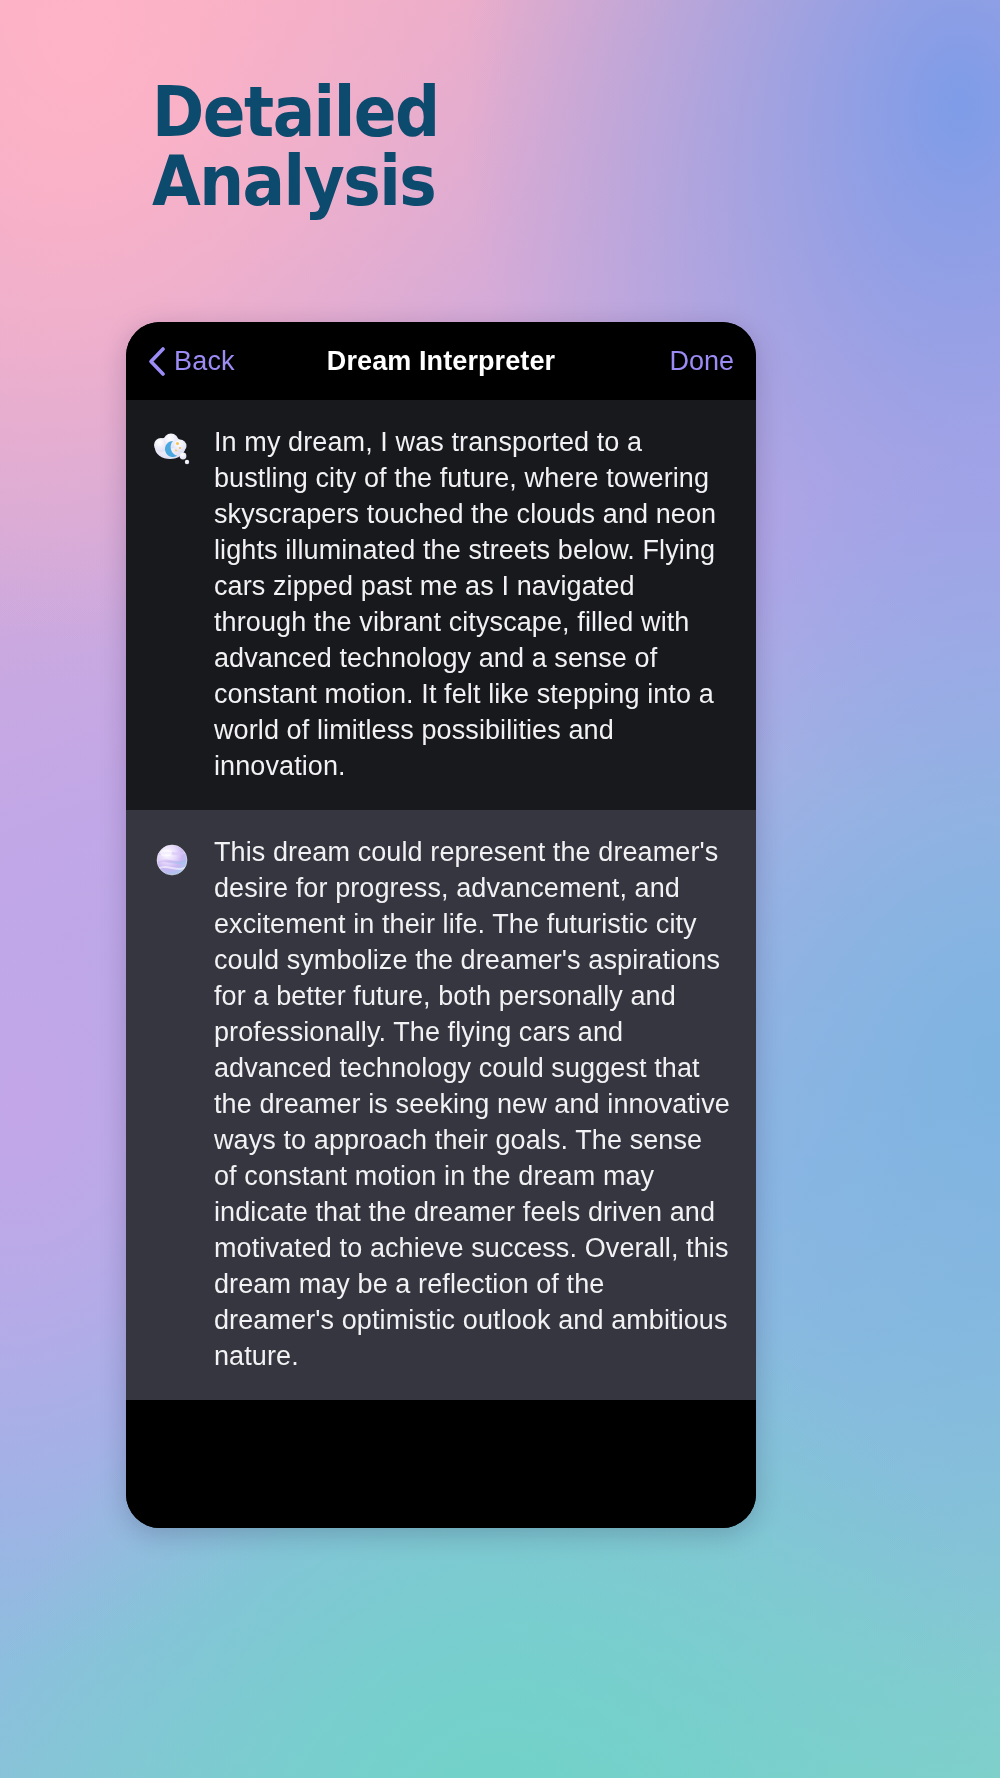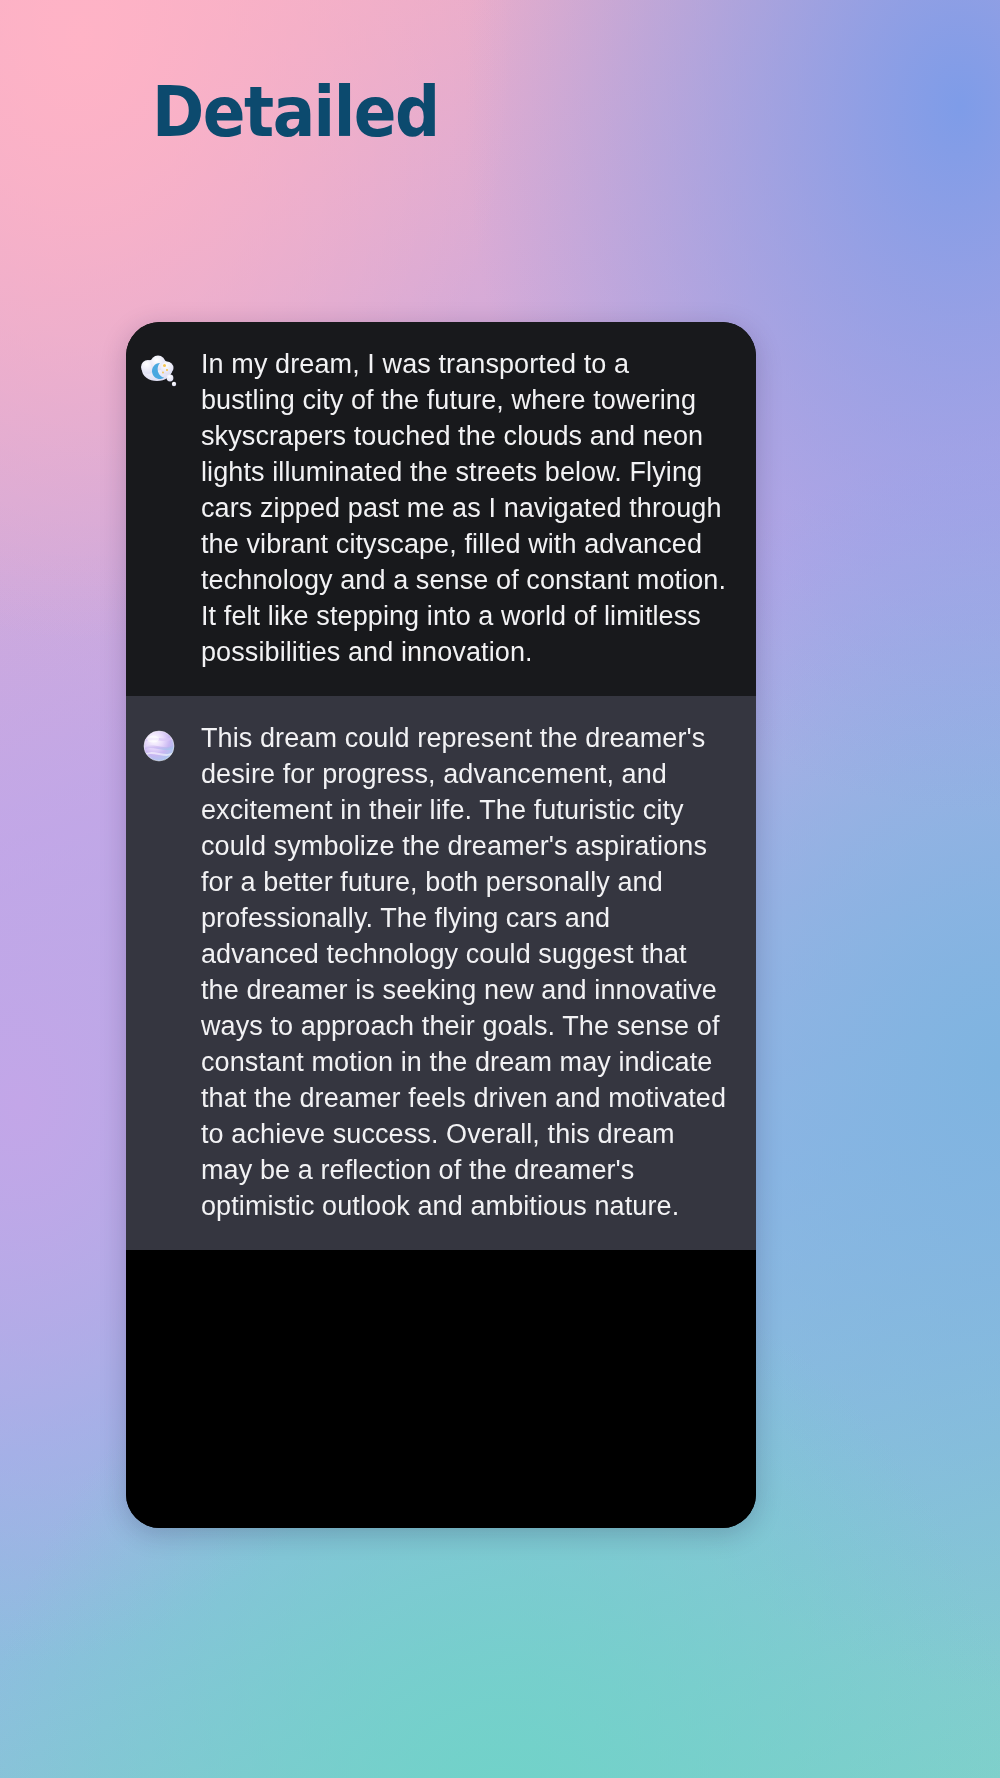--- a/index.html
+++ b/index.html
@@ -109,21 +109,21 @@
 
   
   #messages {
     flex:1 1 auto;
     display:flex;
     flex-direction:column;
     overflow:hidden;
   }
   .msg {
     display:flex;
-    padding:24px 26px 26px 13px;
+    padding:24px 26px 26px 26px;
     gap:22px;
   }
   .msg.user   { background:#18191c; }
   .msg.bot    { background:#353640;justify-content:flex-end; }
 
   .avatar {
     flex:0 0 40px;
     width:40px;
     height:40px;
     margin-top:6px;
@@ -148,24 +148,40 @@
     background:#000;
   }
 </style>
 </head>
 <body>
 
 <div id="backdrop"></div>
 
 <div id="headline">
   <span class="l">Detailed</span>
+  <span class="l">Analysis</span>
 </div>
 
 <div id="phone">
 
+  <div id="navbar">
+
+    <div id="back-btn">
+      <span class="chev">
+        <svg width="17" height="29" viewBox="0 0 17 29" fill="none" xmlns="http://www.w3.org/2000/svg">
+          <path d="M15 2 L3 14.5 L15 27" stroke="#9b8cf5" stroke-width="3.6" stroke-linecap="round" stroke-linejoin="round"></path>
+        </svg>
+      </span>
+      <span id="back-label">Back</span>
+    </div>
+
+    <div id="nav-title">Dream Interpreter</div>
+
+    <div id="done-btn">Done</div>
+  </div>
 
   <div id="messages">
 
     <div class="msg user">
       <div class="avatar">
         <svg width="40" height="40" viewBox="0 0 40 40" xmlns="http://www.w3.org/2000/svg">
           <defs>
             <radialGradient id="cloudg" cx="40%" cy="30%" r="75%">
               <stop offset="0%" stop-color="#ffffff"></stop>
               <stop offset="100%" stop-color="#dcdcf2"></stop>

